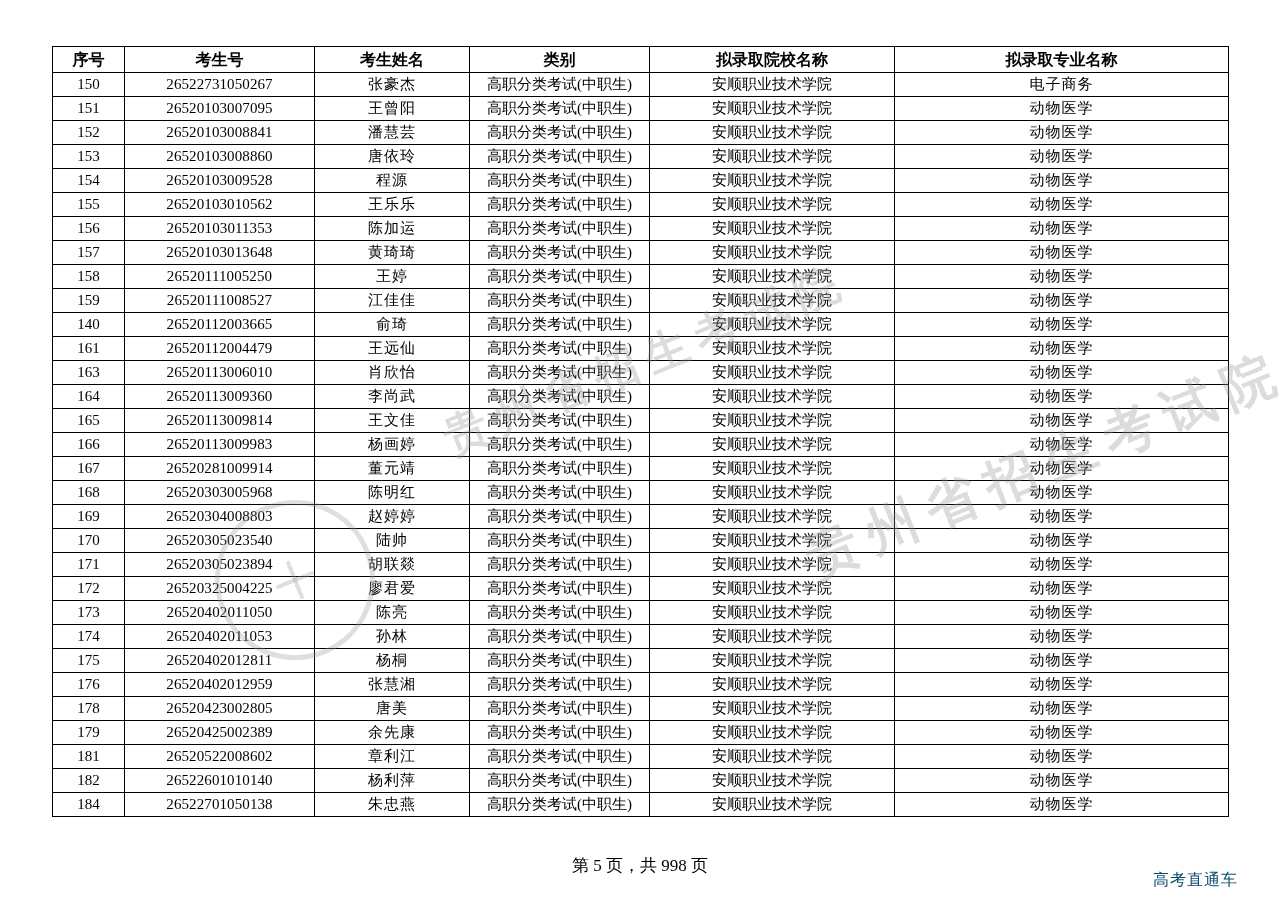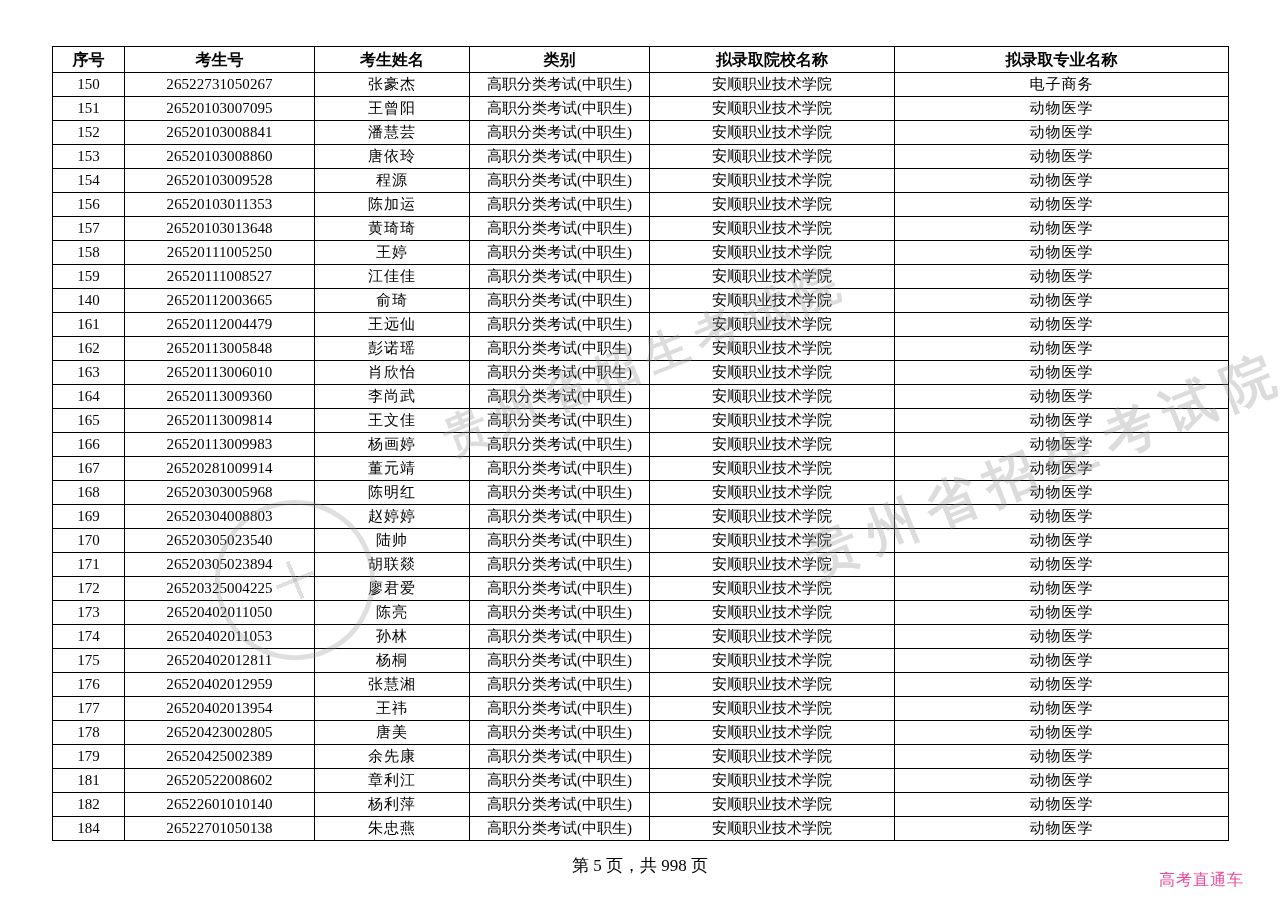--- a/index.html
+++ b/index.html
@@ -65,25 +65,25 @@
     position: absolute;
     left: 0;
     right: 0;
     bottom: 28px;
     text-align: center;
     font-size: 17px;
     font-family: "Liberation Serif", "DejaVu Serif", serif;
   }
   .brand {
     position: absolute;
-    right: 36px;
+    right: 42px;
     bottom: 14px;
     font-size: 16px;
     font-family: "Liberation Sans", sans-serif;
-    color: #ec4899;
+    color: #0c4a6e;
     letter-spacing: 1px;
   }
 
   
   .wm-layer {
     position: absolute;
     inset: 0;
     pointer-events: none;
     overflow: hidden;
   }
@@ -197,20 +197,28 @@
         </tr>
         <tr>
           <td class="seq">154</td>
           <td class="exam">26520103009528</td>
           <td class="name">程源</td>
           <td class="cat">高职分类考试(中职生)</td>
           <td class="school">安顺职业技术学院</td>
           <td class="major">动物医学</td>
         </tr>
         <tr>
+          <td class="seq">155</td>
+          <td class="exam">26520103010562</td>
+          <td class="name">王乐乐</td>
+          <td class="cat">高职分类考试(中职生)</td>
+          <td class="school">安顺职业技术学院</td>
+          <td class="major">动物医学</td>
+        </tr>
+        <tr>
           <td class="seq">156</td>
           <td class="exam">26520103011353</td>
           <td class="name">陈加运</td>
           <td class="cat">高职分类考试(中职生)</td>
           <td class="school">安顺职业技术学院</td>
           <td class="major">动物医学</td>
         </tr>
         <tr>
           <td class="seq">157</td>
           <td class="exam">26520103013648</td>
@@ -245,28 +253,20 @@
         </tr>
         <tr>
           <td class="seq">161</td>
           <td class="exam">26520112004479</td>
           <td class="name">王远仙</td>
           <td class="cat">高职分类考试(中职生)</td>
           <td class="school">安顺职业技术学院</td>
           <td class="major">动物医学</td>
         </tr>
         <tr>
-          <td class="seq">162</td>
-          <td class="exam">26520113005848</td>
-          <td class="name">彭诺瑶</td>
-          <td class="cat">高职分类考试(中职生)</td>
-          <td class="school">安顺职业技术学院</td>
-          <td class="major">动物医学</td>
-        </tr>
-        <tr>
           <td class="seq">163</td>
           <td class="exam">26520113006010</td>
           <td class="name">肖欣怡</td>
           <td class="cat">高职分类考试(中职生)</td>
           <td class="school">安顺职业技术学院</td>
           <td class="major">动物医学</td>
         </tr>
         <tr>
           <td class="seq">164</td>
           <td class="exam">26520113009360</td>
@@ -365,28 +365,20 @@
         </tr>
         <tr>
           <td class="seq">176</td>
           <td class="exam">26520402012959</td>
           <td class="name">张慧湘</td>
           <td class="cat">高职分类考试(中职生)</td>
           <td class="school">安顺职业技术学院</td>
           <td class="major">动物医学</td>
         </tr>
         <tr>
-          <td class="seq">177</td>
-          <td class="exam">26520402013954</td>
-          <td class="name">王祎</td>
-          <td class="cat">高职分类考试(中职生)</td>
-          <td class="school">安顺职业技术学院</td>
-          <td class="major">动物医学</td>
-        </tr>
-        <tr>
           <td class="seq">178</td>
           <td class="exam">26520423002805</td>
           <td class="name">唐美</td>
           <td class="cat">高职分类考试(中职生)</td>
           <td class="school">安顺职业技术学院</td>
           <td class="major">动物医学</td>
         </tr>
         <tr>
           <td class="seq">179</td>
           <td class="exam">26520425002389</td>

